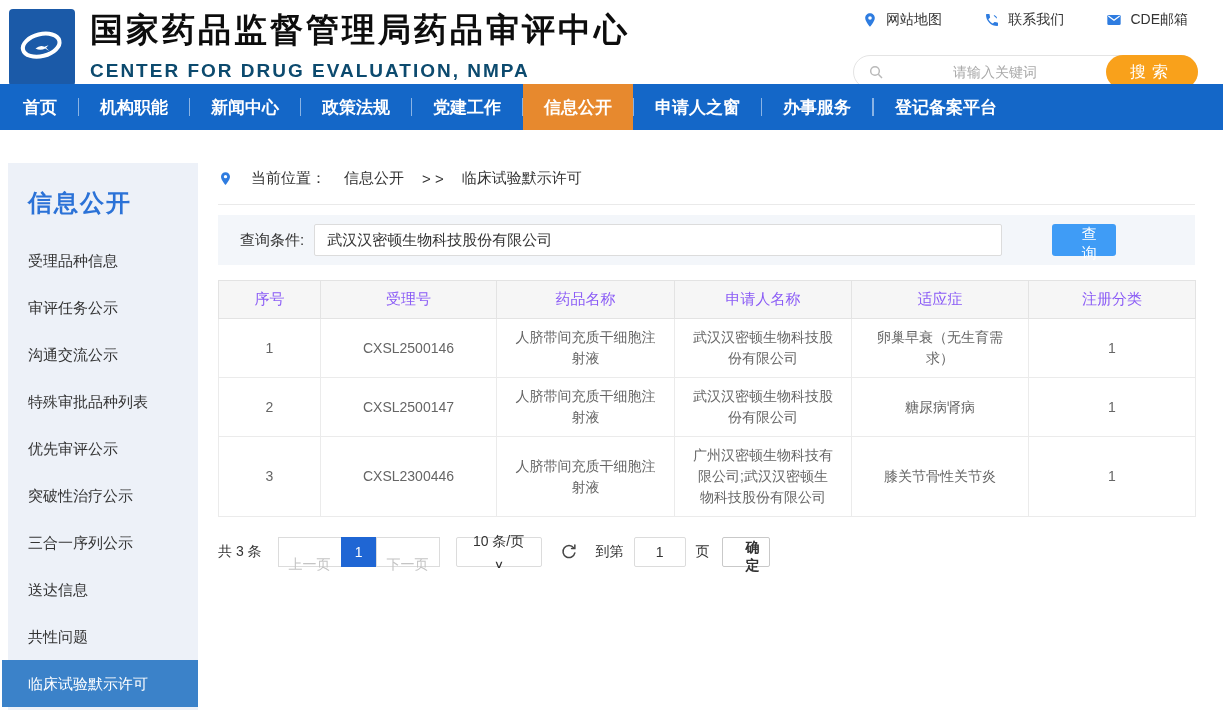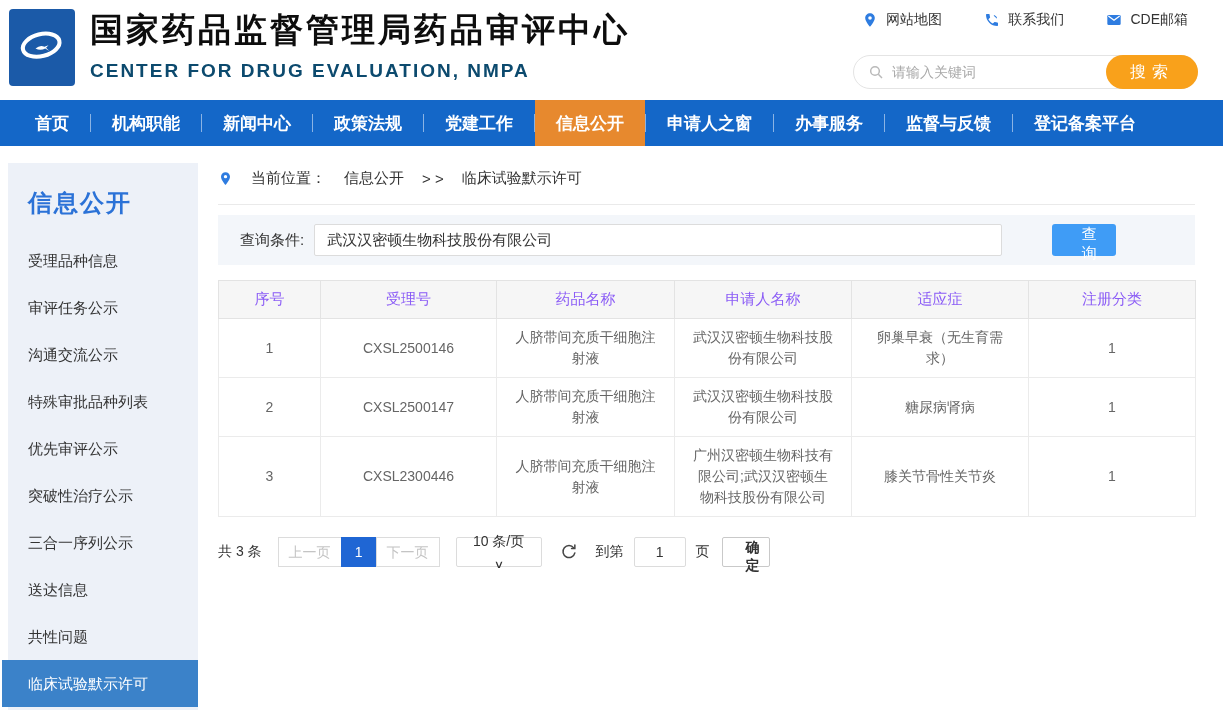--- a/index.html
+++ b/index.html
@@ -30,29 +30,29 @@
   .top-links{position:absolute;left:862px;top:11px;width:326px;display:flex;justify-content:space-between;}
   .top-link{display:flex;align-items:center;gap:8px;cursor:pointer;}
   .top-link-icon svg{width:16px;height:16px;display:block;}
   .top-link-label{font-size:14px;color:#333;}
 
   .search-bar{position:absolute;left:853px;top:55px;width:345px;height:34px;background:#fff;
               border:1px solid #e4e4e4;border-radius:17px;display:flex;align-items:center;}
   .search-icon{margin-left:14px;display:flex;}
   .search-icon svg{width:16px;height:16px;}
   .search-input{flex:1;border:none;outline:none;background:transparent;font-size:14px;color:#555;
-                padding:0 8px;font-family:inherit;}
+                padding:0 8px;font-family:inherit;text-align:center;}
   .search-input::placeholder{color:#a9a9a9;}
   .search-btn{width:92px;height:34px;margin-right:-1px;border:none;border-radius:17px;
               background:var(--search-orange);color:#fff;font-size:16px;letter-spacing:6px;
               padding-left:6px;cursor:pointer;font-family:inherit;}
 
   
-  .main-nav{position:absolute;top:100px;left:0;width:100%;height:46px;background:var(--nav-blue);
-            display:flex;align-items:stretch;padding:0 14px;}
+  .main-nav{position:absolute;top:84px;left:0;width:100%;height:46px;background:var(--nav-blue);
+            display:flex;align-items:stretch;padding:0 2px;}
   .nav-item{display:flex;align-items:center;padding:0 21px;color:#fff;font-size:17px;font-weight:bold;
             cursor:pointer;white-space:nowrap;}
   .nav-item.active{background:var(--active-orange);}
   .nav-sep{width:1px;height:18px;background:rgba(255,255,255,.5);align-self:center;}
 
   
   .sidebar{position:absolute;left:8px;top:163px;width:190px;height:547px;background:var(--sidebar-bg);}
   .sidebar-title{padding:24px 0 10px 20px;font-size:24px;font-weight:bold;color:var(--link-blue);letter-spacing:2px;}
   .side-items{margin-top:8px;}
   .side-item{height:47px;line-height:47px;padding-left:20px;font-size:15px;color:#333;cursor:pointer;white-space:nowrap;}
@@ -77,21 +77,21 @@
   .result-table{margin-top:15px;width:977px;border-collapse:collapse;table-layout:fixed;}
   .result-table th{height:38px;background:#f6f6f6;border:1px solid #e3e3e3;font-size:15px;font-weight:normal;
                    color:#8b5cf6;text-align:center;}
   .result-table td{border:1px solid #ebebeb;background:#fff;font-size:14px;color:#666;text-align:center;
                    padding:8px 18px;line-height:21px;word-break:break-all;}
 
   .pagination{display:flex;align-items:center;margin-top:20px;font-size:14px;color:#333;}
   .pg-total{margin-right:16px;}
   .pg-group{display:flex;}
   .pg-btn{min-width:64px;height:30px;line-height:28px;text-align:center;border:1px solid #dcdcdc;
-          background:#fff;color:#c4c4c4;cursor:pointer;padding:0 10px;}
+          background:#fff;color:#c4c4c4;cursor:pointer;padding:12px 10px;}
   .pg-btn + .pg-btn{margin-left:-1px;}
   .pg-btn.current{min-width:36px;background:var(--pagination-active-blue);border-color:var(--pagination-active-blue);
                   color:#fff;padding:0;}
   .pg-select{margin-left:16px;width:86px;height:30px;border:1px solid #dcdcdc;border-radius:2px;
              display:flex;align-items:center;justify-content:center;gap:7px;cursor:pointer;background:#fff;flex-direction:column;}
   .pg-caret{font-size:11px;color:#333;transform:scaleX(1.3);}
   .pg-refresh{margin-left:18px;display:flex;cursor:pointer;}
   .pg-refresh svg{width:18px;height:18px;}
   .pg-goto-label{margin-left:18px;}
   .pg-goto-input{margin-left:10px;width:52px;height:30px;border:1px solid #dcdcdc;border-radius:2px;
@@ -171,21 +171,20 @@
       <div class="nav-item">政策法规</div>
       <span class="nav-sep"></span>
       <div class="nav-item">党建工作</div>
       <span class="nav-sep"></span>
       <div class="nav-item active">信息公开</div>
       <span class="nav-sep"></span>
       <div class="nav-item">申请人之窗</div>
       <span class="nav-sep"></span>
       <div class="nav-item">办事服务</div>
       <span class="nav-sep"></span>
-      <div class="nav-item">监督与反馈</div>
       <span class="nav-sep"></span>
       <div class="nav-item">登记备案平台</div>
     </nav>
 
   <aside class="sidebar">
     <div class="sidebar-title">信息公开</div>
     <div class="side-items" id="sidebar-items">
         <div class="side-item">受理品种信息</div>
         <div class="side-item">审评任务公示</div>
         <div class="side-item">沟通交流公示</div>

